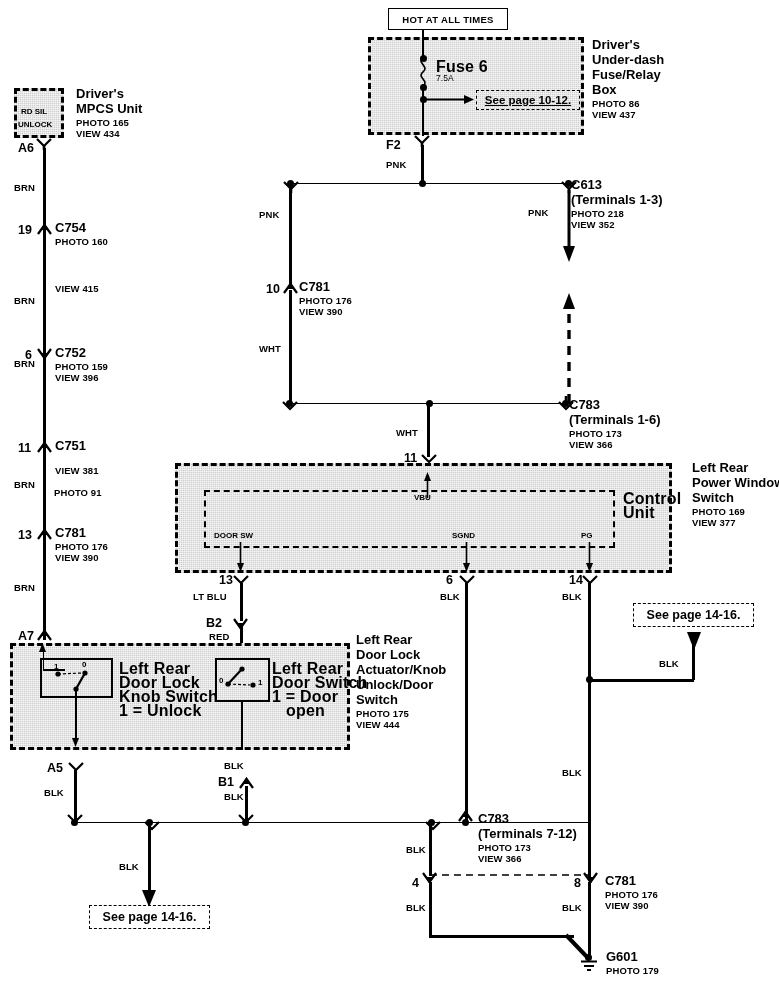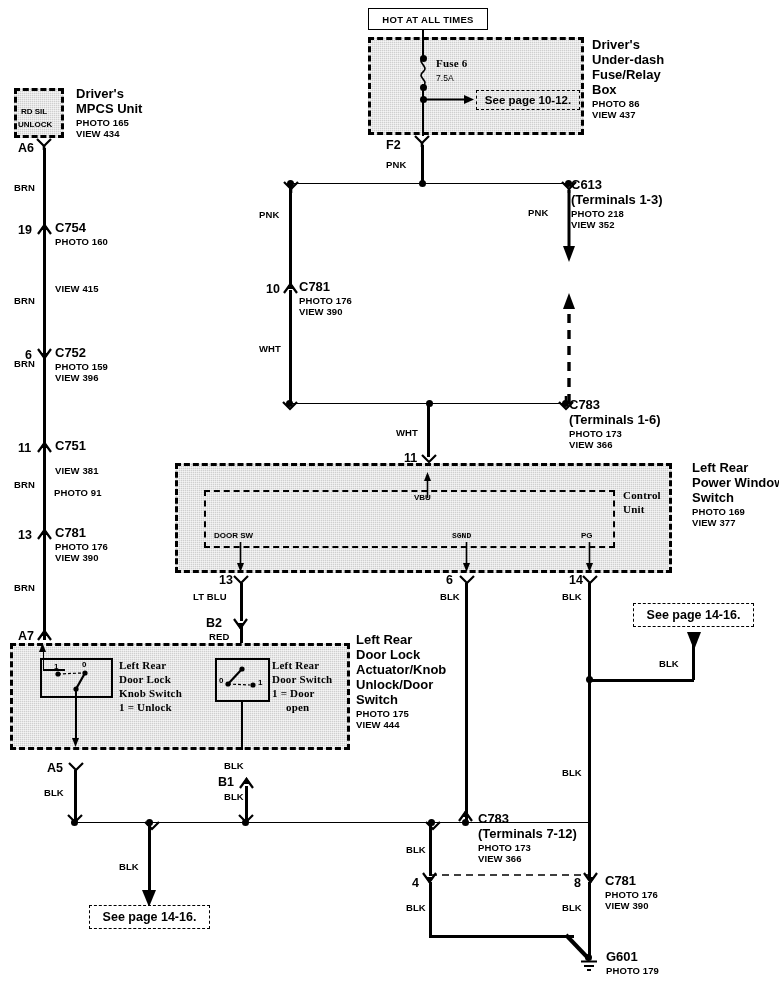--- a/index.html
+++ b/index.html
@@ -5,21 +5,21 @@
   html,body{margin:0;padding:0;background:#fff;}
   body{font-family:"Liberation Sans",sans-serif;}
   #stage{position:relative;width:779px;height:982px;background:#fff;overflow:hidden;}
 
   
   .a{position:absolute;}
 
   
   .t{position:absolute;white-space:pre;color:#000;line-height:1.08;}
   .big{font-size:13px;font-weight:700;}
-  .lbl{font-size:11px;font-weight:700;letter-spacing:.2px;font-family:Liberation Serif, serif;}
+  .lbl{font-size:16px;font-weight:700;letter-spacing:.2px;}
   .sm{font-size:9.5px;font-weight:700;letter-spacing:.1px;}
   .tiny{font-size:8.5px;font-weight:400;letter-spacing:.1px;}
   .pin{font-size:12.5px;font-weight:700;}
   .micro{font-size:8px;font-weight:700;}
   .hdr{font-size:9.5px;font-weight:700;letter-spacing:.3px;}
 
   
   .vw{position:absolute;width:3px;background:#000;}
   .hw{position:absolute;height:3px;background:#000;}
   .vwt{position:absolute;width:1.6px;background:#000;}
@@ -51,21 +51,21 @@
 
   
   .conn{position:absolute;width:14px;height:11px;}
   svg{display:block;overflow:visible;}
 </style>
 </head>
 <body>
 
 <div id="stage">
 
-  <div class="hotbox" style="left:368px;top:8px;width:120px;height:22px;">
+  <div class="hotbox" style="left:388px;top:8px;width:120px;height:22px;">
     <span class="hdr">HOT AT ALL TIMES</span>
   </div>
 
   <div class="comp" style="left:368px;top:37px;width:216px;height:98px;"></div>
 
   <div class="vwt" style="left:422px;top:30px;height:28px;"></div>
   <div class="dot" style="left:419.5px;top:55px;"></div>
 
   <div class="a" style="left:414px;top:58px;width:18px;height:28px;">
     <svg width="18" height="28" viewBox="0 0 18 28">
@@ -79,21 +79,21 @@
 
   <div class="vwt" style="left:422px;top:84px;height:52px;"></div>
 
   <div class="dot" style="left:419.5px;top:96px;"></div>
   <div class="a" style="left:422px;top:92px;width:52px;height:14px;">
     <svg width="52" height="14" viewBox="0 0 52 14">
       <line x1="0" y1="7.5" x2="44" y2="7.5" stroke="#000" stroke-width="2.2"></line>
       <polygon points="52,7.5 42,3 42,12" fill="#000"></polygon>
     </svg>
   </div>
-  <div class="refbox onshade" style="left:476px;top:90px;width:104px;height:20px;font-size:11.5px;">
+  <div class="refbox onshade" style="left:476px;top:90px;width:104px;height:20px;font-size:11.5px;text-decoration:underline;">
     <span>See page 10-12.</span>
   </div>
 
   <div class="t big" style="left:592px;top:38px;">Driver's</div>
   <div class="t big" style="left:592px;top:53px;">Under-dash</div>
   <div class="t big" style="left:592px;top:68px;">Fuse/Relay</div>
   <div class="t big" style="left:592px;top:83px;">Box</div>
   <div class="t sm" style="left:592px;top:99px;">PHOTO 86</div>
   <div class="t sm" style="left:592px;top:110px;">VIEW 437</div>
 
@@ -283,21 +283,21 @@
   <div class="t micro" style="left:414px;top:494px;">VBU</div>
 
   <div class="t micro" style="left:214px;top:532px;">DOOR SW</div>
   <div class="a" style="left:234px;top:542px;width:13px;height:30px;">
     <svg width="13" height="30" viewBox="0 0 13 30">
       <line x1="6.5" y1="0" x2="6.5" y2="22" stroke="#000" stroke-width="1.6"></line>
       <polygon points="6.5,30 3,21 10,21" fill="#000"></polygon>
     </svg>
   </div>
 
-  <div class="t micro" style="left:452px;top:532px;font-family:Liberation Mono, monospace;">SGND</div>
+  <div class="t micro" style="left:452px;top:532px;">SGND</div>
   <div class="a" style="left:460px;top:542px;width:13px;height:30px;">
     <svg width="13" height="30" viewBox="0 0 13 30">
       <line x1="6.5" y1="0" x2="6.5" y2="22" stroke="#000" stroke-width="1.6"></line>
       <polygon points="6.5,30 3,21 10,21" fill="#000"></polygon>
     </svg>
   </div>
 
   <div class="t micro" style="left:581px;top:532px;">PG</div>
   <div class="a" style="left:583px;top:542px;width:13px;height:30px;">
     <svg width="13" height="30" viewBox="0 0 13 30">

